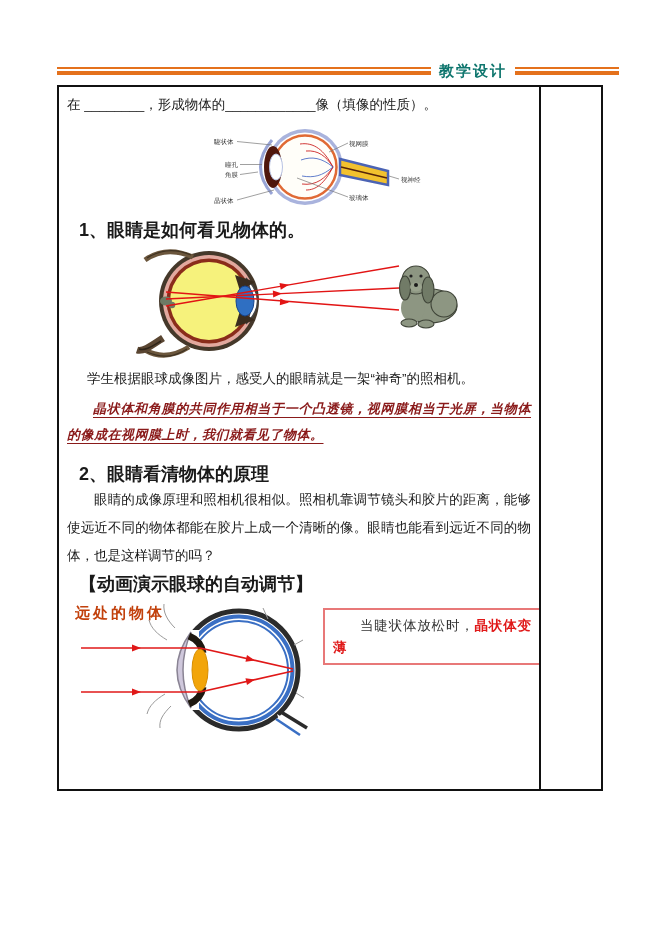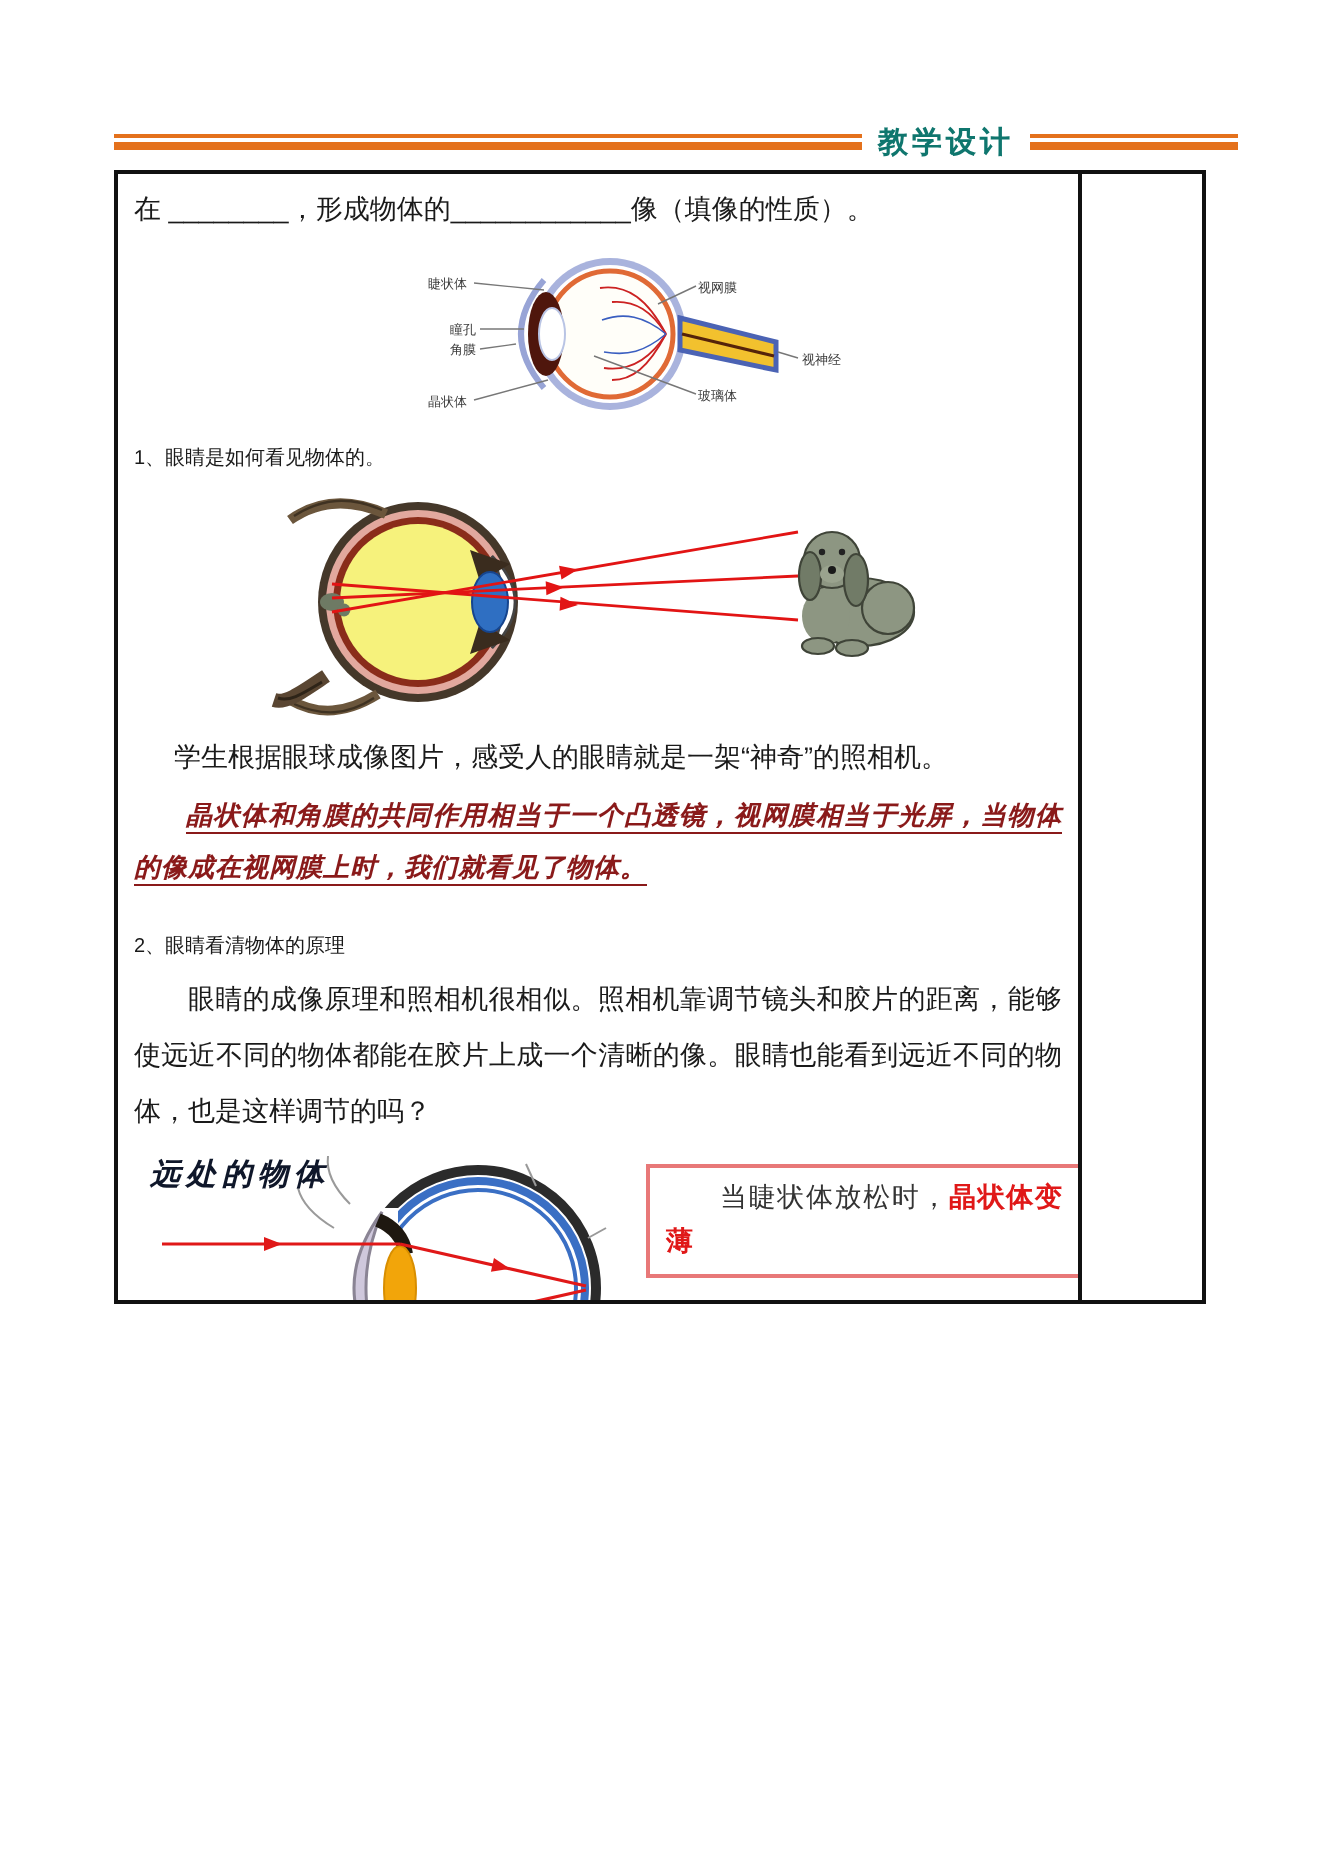--- a/index.html
+++ b/index.html
@@ -8,42 +8,42 @@
   
   .header{position:absolute;left:57px;top:62px;width:562px;height:18px;display:flex;align-items:center;}
   .hline{display:flex;flex-direction:column;}
   .hline .thin{height:2px;background:#e4711c;}
   .hline .gap{height:2px;background:transparent;}
   .hline .thick{height:4px;background:#e4711c;}
   .hline.left{flex:1;}
   .hline.right{width:104px;}
   .htitle{font-size:15px;font-weight:bold;color:#0f766e;margin:0 8px;letter-spacing:2px;white-space:nowrap;}
   
-  .doc-table{position:absolute;left:57px;top:85px;width:546px;height:567px;border:2px solid #111;
+  .doc-table{position:absolute;left:57px;top:85px;width:546px;height:706px;border:2px solid #111;
              box-sizing:border-box;display:flex;background:#fff;}
   .main-col{flex:1;border-right:2px solid #111;padding:0 8px;box-sizing:border-box;overflow:hidden;}
   .side-col{width:60px;}
   
   .t{font-size:13.5px;line-height:28px;text-align:justify;margin:0;}
   .row1{margin-top:7px;line-height:22px;}
   .para{text-indent:2em;}
   .p3{margin-top:8px;}
-  .hd{font-weight:normal;font-size:10px;line-height:24px;margin:2px 0 0 0;}
+  .hd{font-weight:bold;font-size:18px;line-height:24px;margin:2px 0 0 12px;}
   .show{padding-left:20px;line-height:26px;margin:0;}
   .student{padding-left:20px;line-height:26px;margin-top:6px;}
   .note{font-family:"DejaVu Serif",serif;font-style:italic;font-weight:bold;color:#8a1a1a;
         font-size:13px;line-height:26px;text-indent:2em;text-decoration:underline;
         text-underline-offset:4px;letter-spacing:0.5px;margin:4px 0 14px 0;text-align:justify;}
   .p5{line-height:28px;}
   
   .anatomy-wrap{margin:2px 0 0 135px;line-height:0;}
   .dog-wrap{margin:4px 0 0 62px;line-height:0;}
   .bottom{position:relative;height:136px;margin-top:2px;}
-  .far-label{position:absolute;left:8px;top:6px;font-family:"DejaVu Serif",serif;font-style:italic;
-             font-weight:bold;font-size:15px;color:#0f172a;letter-spacing:3px;white-space:nowrap;}
+  .far-label{position:absolute;left:8px;top:6px;font-family:"DejaVu Serif",serif;
+             font-weight:bold;font-size:15px;color:#c2410c;letter-spacing:3px;white-space:nowrap;}
   .eye2-svg{position:absolute;left:0;top:0;}
   .callout{position:absolute;left:256px;top:10px;width:218px;border:2px solid #e87878;background:#fff;
            padding:5px 8px;box-sizing:border-box;font-family:"DejaVu Serif",serif;font-size:13.5px;
            line-height:1.6;color:#333;text-indent:2em;text-align:justify;}
   .callout .hl{color:#e01818;font-weight:bold;}
   svg text{font-family:"Liberation Sans",sans-serif;}
 </style>
 </head>
 <body>
 
@@ -165,20 +165,21 @@
             <ellipse cx="297" cy="78" rx="8" ry="4" fill="#8d9682"></ellipse>
           </g>
         </svg>
       </div>
 
       <p class="t student">学生根据眼球成像图片，感受人的眼睛就是一架“神奇”的照相机。</p>
       <p class="note">晶状体和角膜的共同作用相当于一个凸透镜，视网膜相当于光屏，当物体的像成在视网膜上时，我们就看见了物体。</p>
 
       <p class="hd">2、眼睛看清物体的原理</p>
       <p class="t para p5">眼睛的成像原理和照相机很相似。照相机靠调节镜头和胶片的距离，能够使远近不同的物体都能在胶片上成一个清晰的像。眼睛也能看到远近不同的物体，也是这样调节的吗？</p>
+      <p class="hd">【动画演示眼球的自动调节】</p>
 
       <div class="bottom">
         <svg class="eye2-svg" width="300" height="138" viewBox="0 0 300 138">
           <circle cx="172" cy="72" r="56" fill="#ffffff"></circle>
           <g fill="none">
             <circle cx="172" cy="72" r="59" stroke="#2b2b2b" stroke-width="5"></circle>
             <circle cx="172" cy="72" r="53.5" stroke="#3a6fc4" stroke-width="4"></circle>
             <circle cx="172" cy="72" r="49" stroke="#3a6fc4" stroke-width="2"></circle>
           </g>
           <g>

